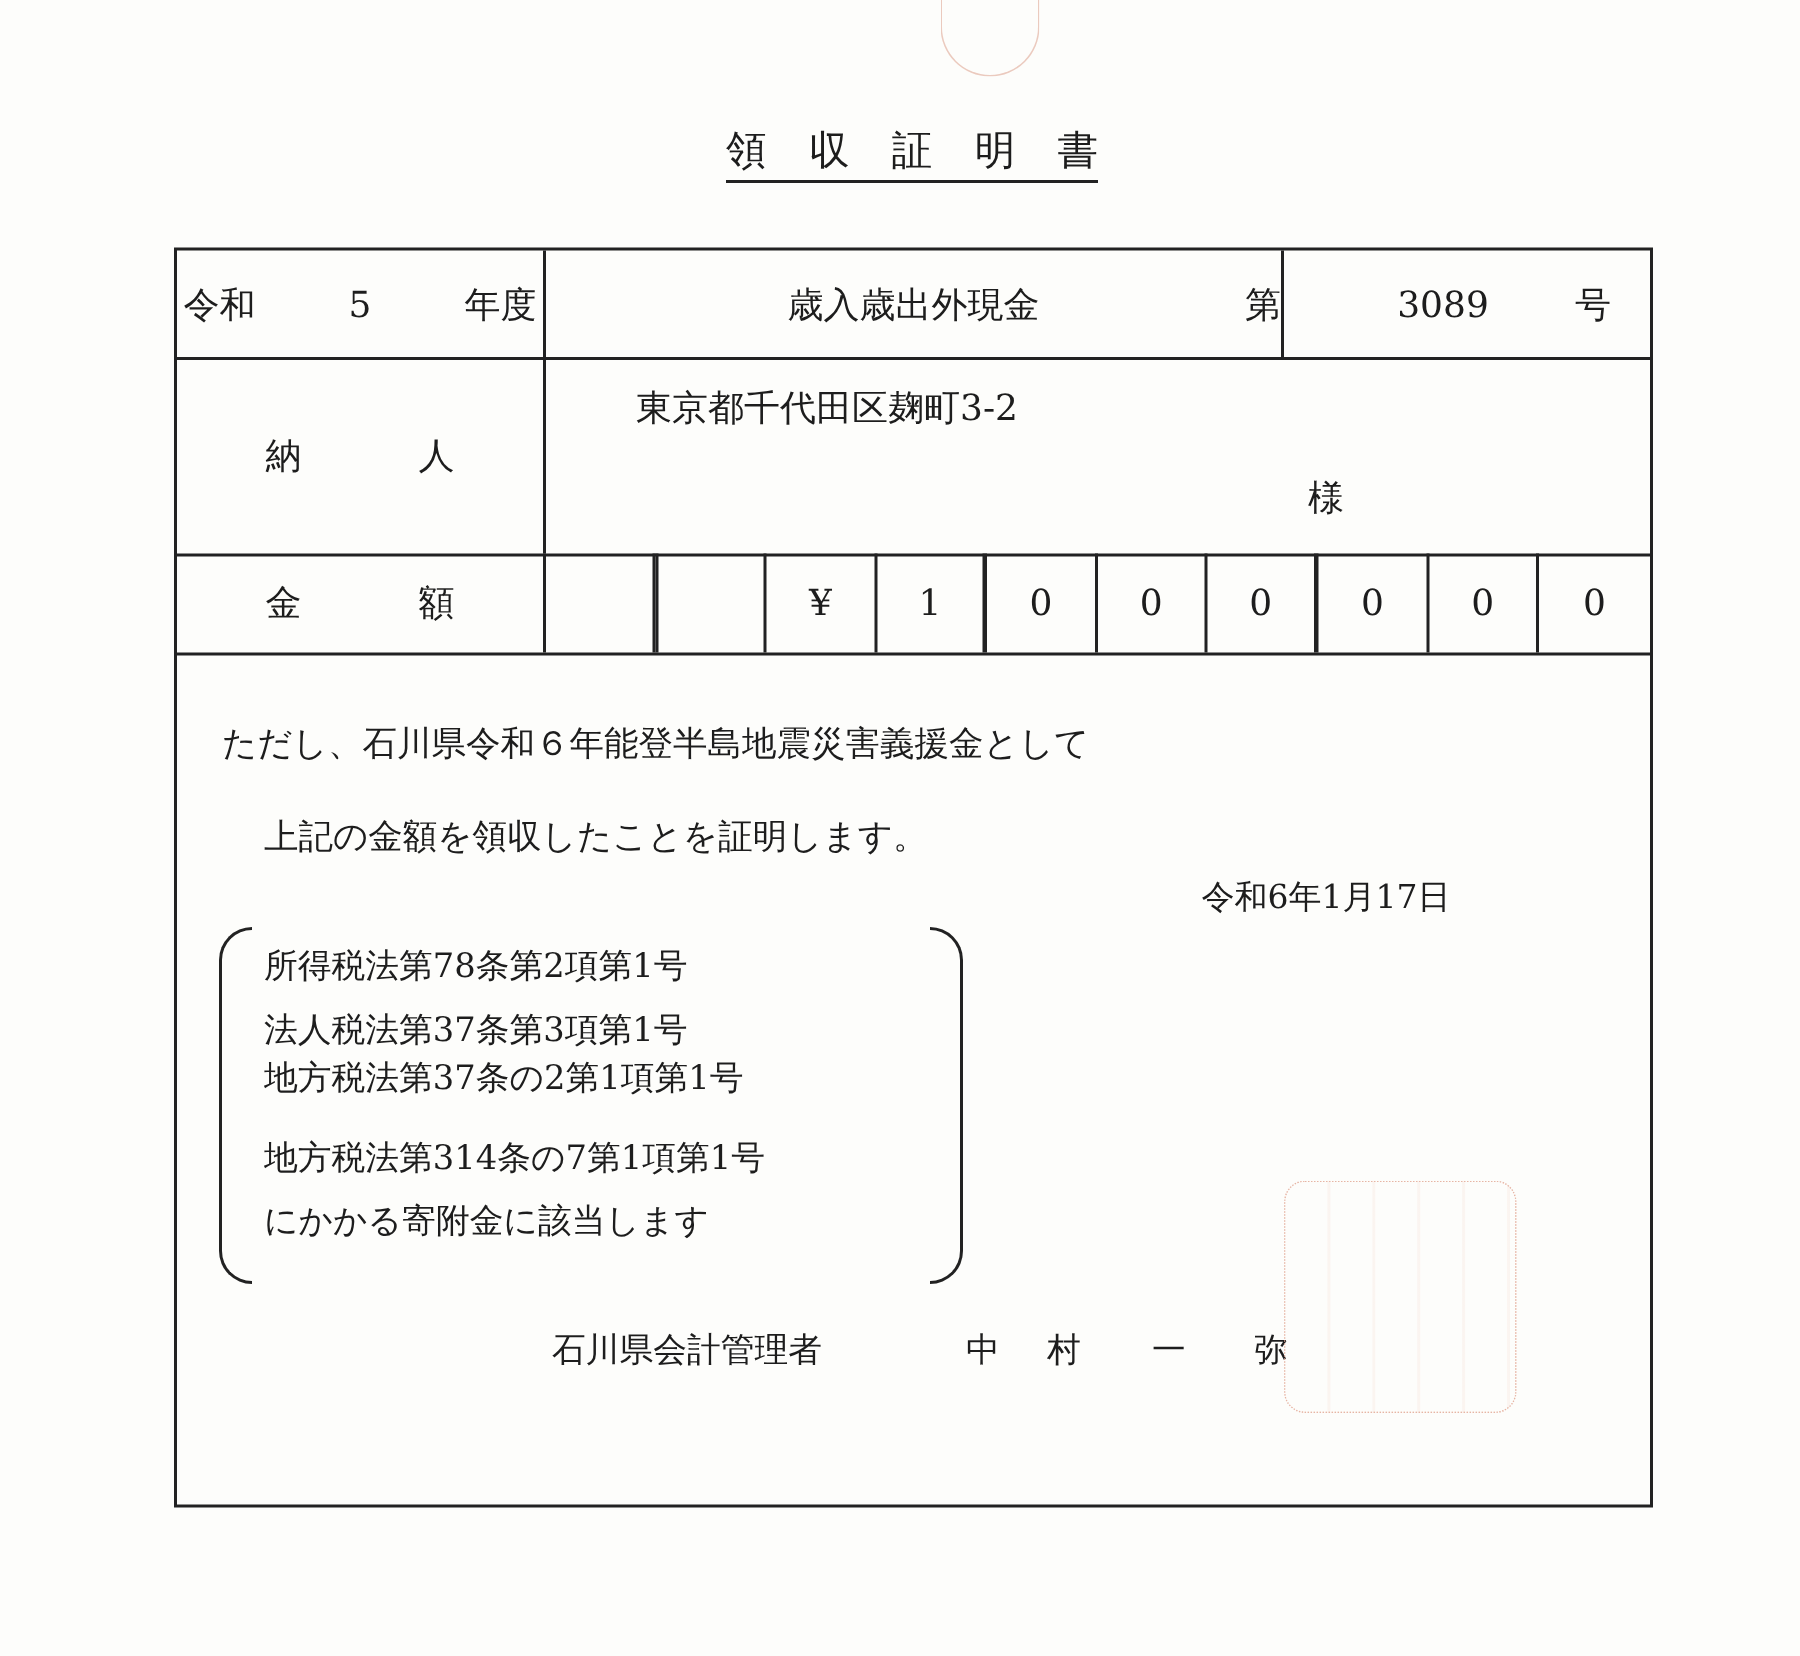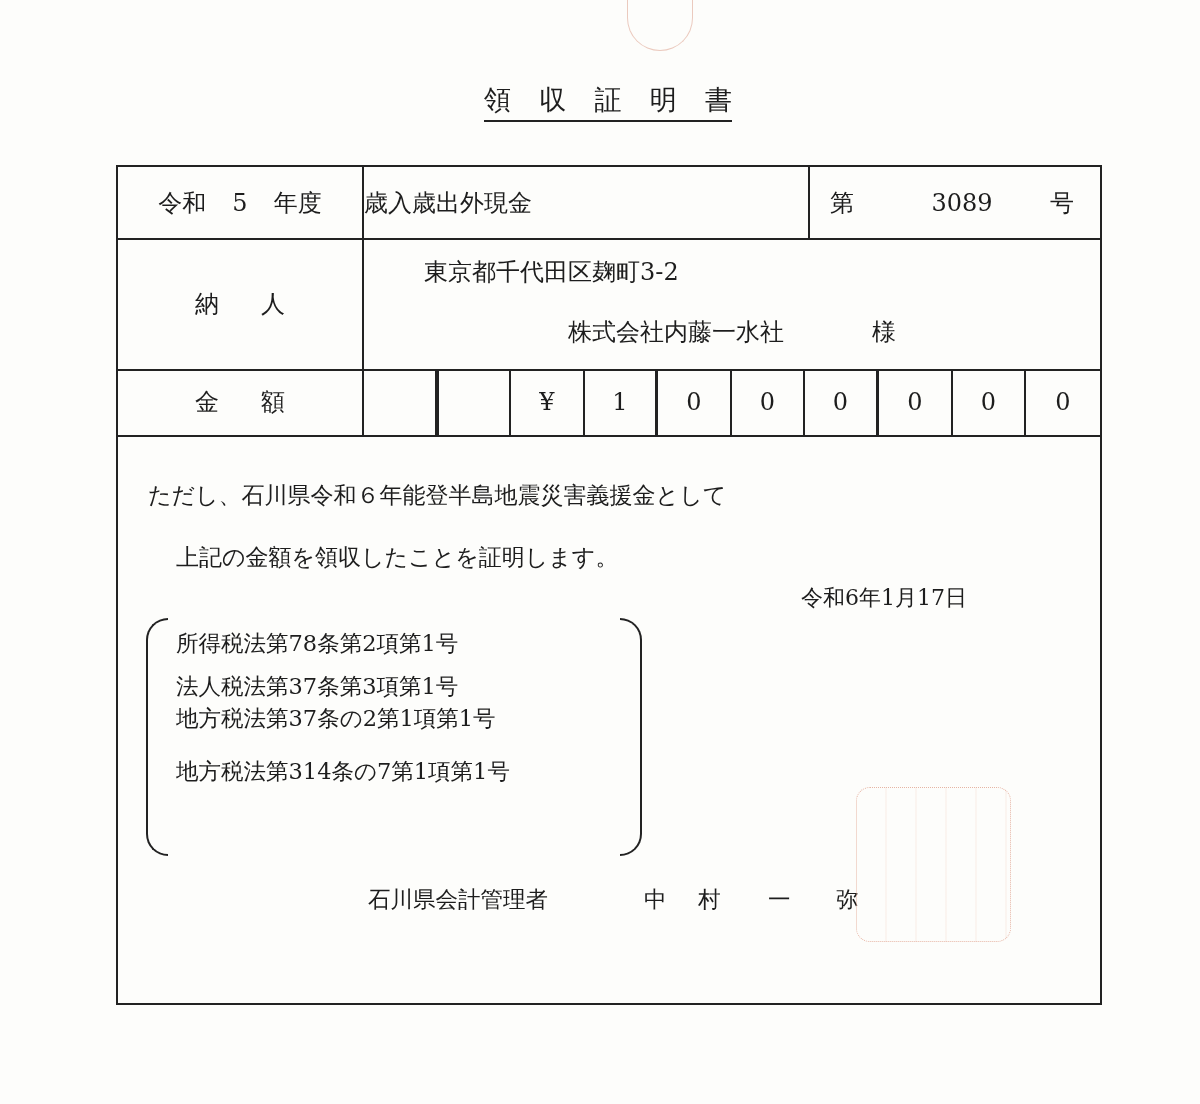--- a/index.html
+++ b/index.html
@@ -27,21 +27,21 @@
   }
   .title span { display: inline-block; }
 
   .frame {
     position: absolute; left: 116px; top: 165px;
     width: 986px; height: 840px;
     border: 2px solid #222; box-sizing: border-box;
   }
   .row { position: absolute; left: 0; right: 0; border-bottom: 2px solid #222; }
   .cell { position: absolute; top: 0; bottom: 0; box-sizing: border-box; font-size: 24px; display: flex; align-items: center; }
-  .vline { border-right: 2px solid #222; }
+  .vline { border-right: 2px solid #222; gap: 36px; }
   .vline-thick { border-right: 3.5px solid #222; }
 
   .row1 { top: 0; height: 71px; }
   .row2 { top: 71px; height: 131px; }
   .row3 { top: 202px; height: 66px; }
 
   .label-cell { left: 0; width: 246px; justify-content: center; }
 
   .body-text { position: absolute; font-size: 23px; white-space: nowrap; }
   .bracket-box {
@@ -79,38 +79,37 @@
 </div>
 
 <div class="frame">
 
   <div class="row row1">
     <div class="cell vline label-cell">
       <span>令和</span>
       <span style="margin:0 26px">5</span>
       <span>年度</span>
     </div>
-    <div class="cell vline" style="left:246px; width:446px; ">
+    <div class="cell vline" style="left:246px; width:492px; justify-content:center;">
       <span>歳入歳出外現金</span>
     </div>
     <div class="cell" style="left:690px; right:0; padding:0 26px 0 22px; justify-content:space-between;">
       <span>第</span>
       <span style="margin-left:20px">3089</span>
       <span>号</span>
     </div>
   </div>
 
   <div class="row row2">
     <div class="cell vline label-cell">
       <span>納</span>
       <span style="margin-left:42px">人</span>
     </div>
     <div class="cell" style="left:246px; right:0; display:block;">
       <div style="position:absolute; left:60px; top:18px;">東京都千代田区麹町3-2</div>
-      <div style="position:absolute; left:204px; top:78px;">株式会社内藤一水社</div>
       <div style="position:absolute; left:508px; top:78px;">様</div>
     </div>
   </div>
 
   <div class="row row3">
     <div class="cell vline label-cell">
       <span>金</span>
       <span style="margin-left:42px">額</span>
     </div>
     <div class="cell vline" style="left:246px; width:73px; justify-content:center;"></div>
@@ -130,20 +129,21 @@
 <div class="body-text" style="left:176px; top:542px;">上記の金額を領収したことを証明します。</div>
 <div class="body-text" style="left:801px; top:583px; font-size:22px;">令和6年1月17日</div>
 
 <div class="bracket-box">
   <div class="br-left"></div>
   <div class="br-right"></div>
   <div class="law-line" style="top:10px;">所得税法第78条第2項第1号</div>
   <div class="law-line" style="top:53px;">法人税法第37条第3項第1号</div>
   <div class="law-line" style="top:85px;">地方税法第37条の2第1項第1号</div>
   <div class="law-line" style="top:138px;">地方税法第314条の7第1項第1号</div>
+  <div class="law-line" style="top:180px;">にかかる寄附金に該当します</div>
 </div>
 
 <div class="body-text" style="left:368px; top:884px; font-size:22.5px;">石川県会計管理者</div>
 <div class="body-text" style="left:644px; top:884px; font-size:22.5px;">中</div>
 <div class="body-text" style="left:698px; top:884px; font-size:22.5px;">村</div>
 <div class="body-text" style="left:768px; top:884px; font-size:22.5px;">一</div>
 <div class="body-text" style="left:836px; top:884px; font-size:22.5px;">弥</div>
 
 <div class="seal"></div>
 

